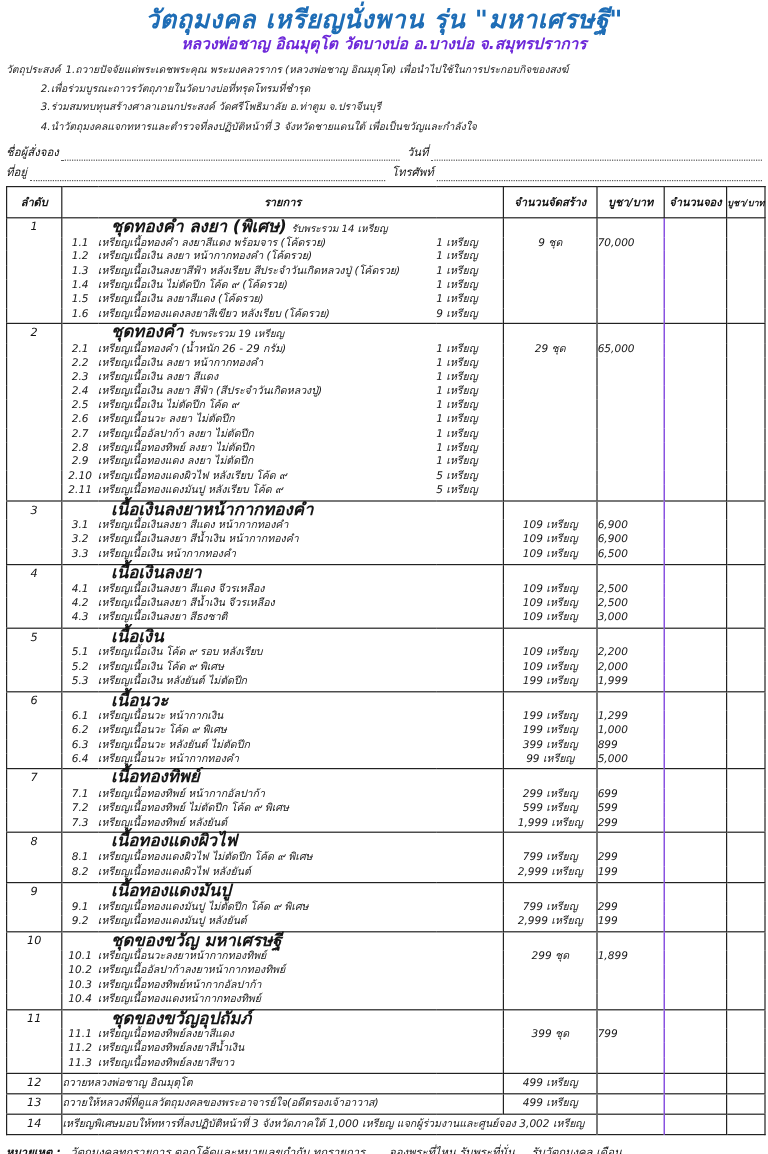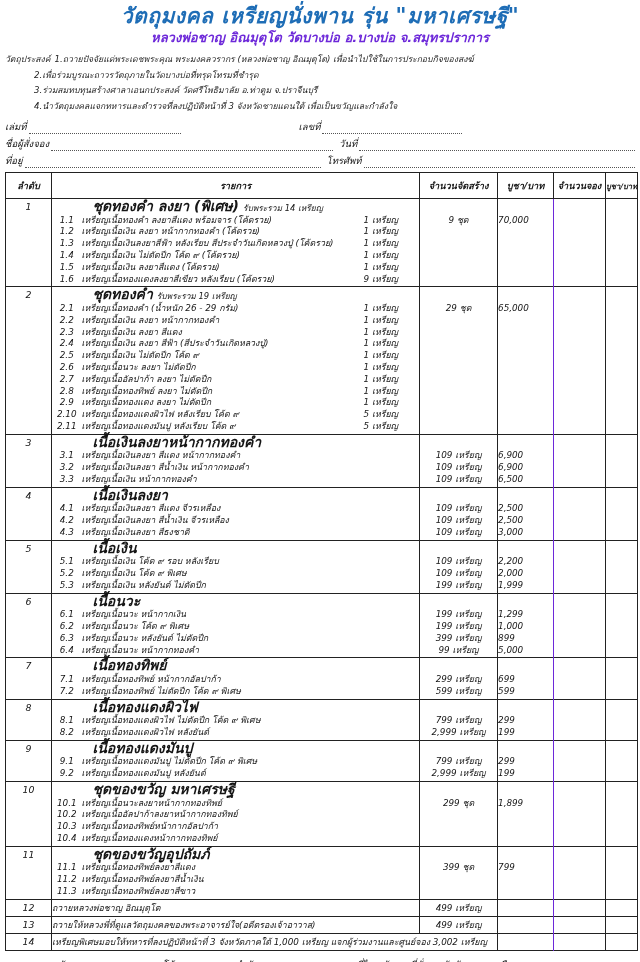--- a/index.html
+++ b/index.html
@@ -85,27 +85,20 @@
       <span class="purpose-label">วัตถุประสงค์</span>
       <span>1.ถวายปัจจัยแด่พระเดชพระคุณ พระมงคลวรากร (หลวงพ่อชาญ อิณมุตุโต) เพื่อนำไปใช้ในการประกอบกิจของสงฆ์</span>
     </div>
     <div class="purpose-line">2.เพื่อร่วมบูรณะถาวรวัตถุภายในวัดบางบ่อที่ทรุดโทรมที่ชำรุด</div>
     <div class="purpose-line">3.ร่วมสมทบทุนสร้างศาลาเอนกประสงค์ วัดศรีโพธิมาลัย อ.ท่าตูม จ.ปราจีนบุรี</div>
     <div class="purpose-line">4.นำวัตถุมงคลแจกทหารและตำรวจที่ลงปฏิบัติหน้าที่ 3 จังหวัดชายแดนใต้ เพื่อเป็นขวัญและกำลังใจ</div>
   </div>
 
   <div class="form-area">
     <div class="form-row">
-      <span class="fl">เล่มที่</span>
-      <span class="dotline" style="width:152px"></span>
-      <span class="spacer" style="width:118px"></span>
-      <span class="fl">เลขที่</span>
-      <span class="dotline" style="width:140px"></span>
-    </div>
-    <div class="form-row">
       <span class="fl">ชื่อผู้สั่งจอง</span>
       <span class="dotline" style="width:282px"></span>
       <span class="spacer" style="width:6px"></span>
       <span class="fl">วันที่</span>
       <span class="dotline d-flex"></span>
     </div>
     <div class="form-row">
       <span class="fl">ที่อยู่</span>
       <span class="dotline" style="width:296px"></span>
       <span class="spacer" style="width:6px"></span>
@@ -531,20 +524,30 @@
         <tr>
           <td class="c-no"></td>
           <td class="c-inum">7.2</td>
           <td class="c-desc">เหรียญเนื้อทองทิพย์ ไม่ตัดปีก โค้ด ๙ พิเศษ</td>
           <td class="c-sqty"></td>
           <td class="c-made">599 เหรียญ</td>
           <td class="c-price">599</td>
           <td class="c-booked"></td>
           <td class="c-price2"></td>
         </tr>
+        <tr>
+          <td class="c-no"></td>
+          <td class="c-inum">7.3</td>
+          <td class="c-desc">เหรียญเนื้อทองทิพย์ หลังยันต์</td>
+          <td class="c-sqty"></td>
+          <td class="c-made">1,999 เหรียญ</td>
+          <td class="c-price">299</td>
+          <td class="c-booked"></td>
+          <td class="c-price2"></td>
+        </tr>
       </tbody>
       <tbody class="sec">
         <tr class="title-row">
           <td class="c-no">8</td>
           <td class="c-inum"></td>
           <td><span class="sec-title">เนื้อทองแดงผิวไฟ</span></td>
           <td class="c-sqty"></td>
           <td class="c-made"></td>
           <td class="c-price"></td>
           <td class="c-booked"></td>

